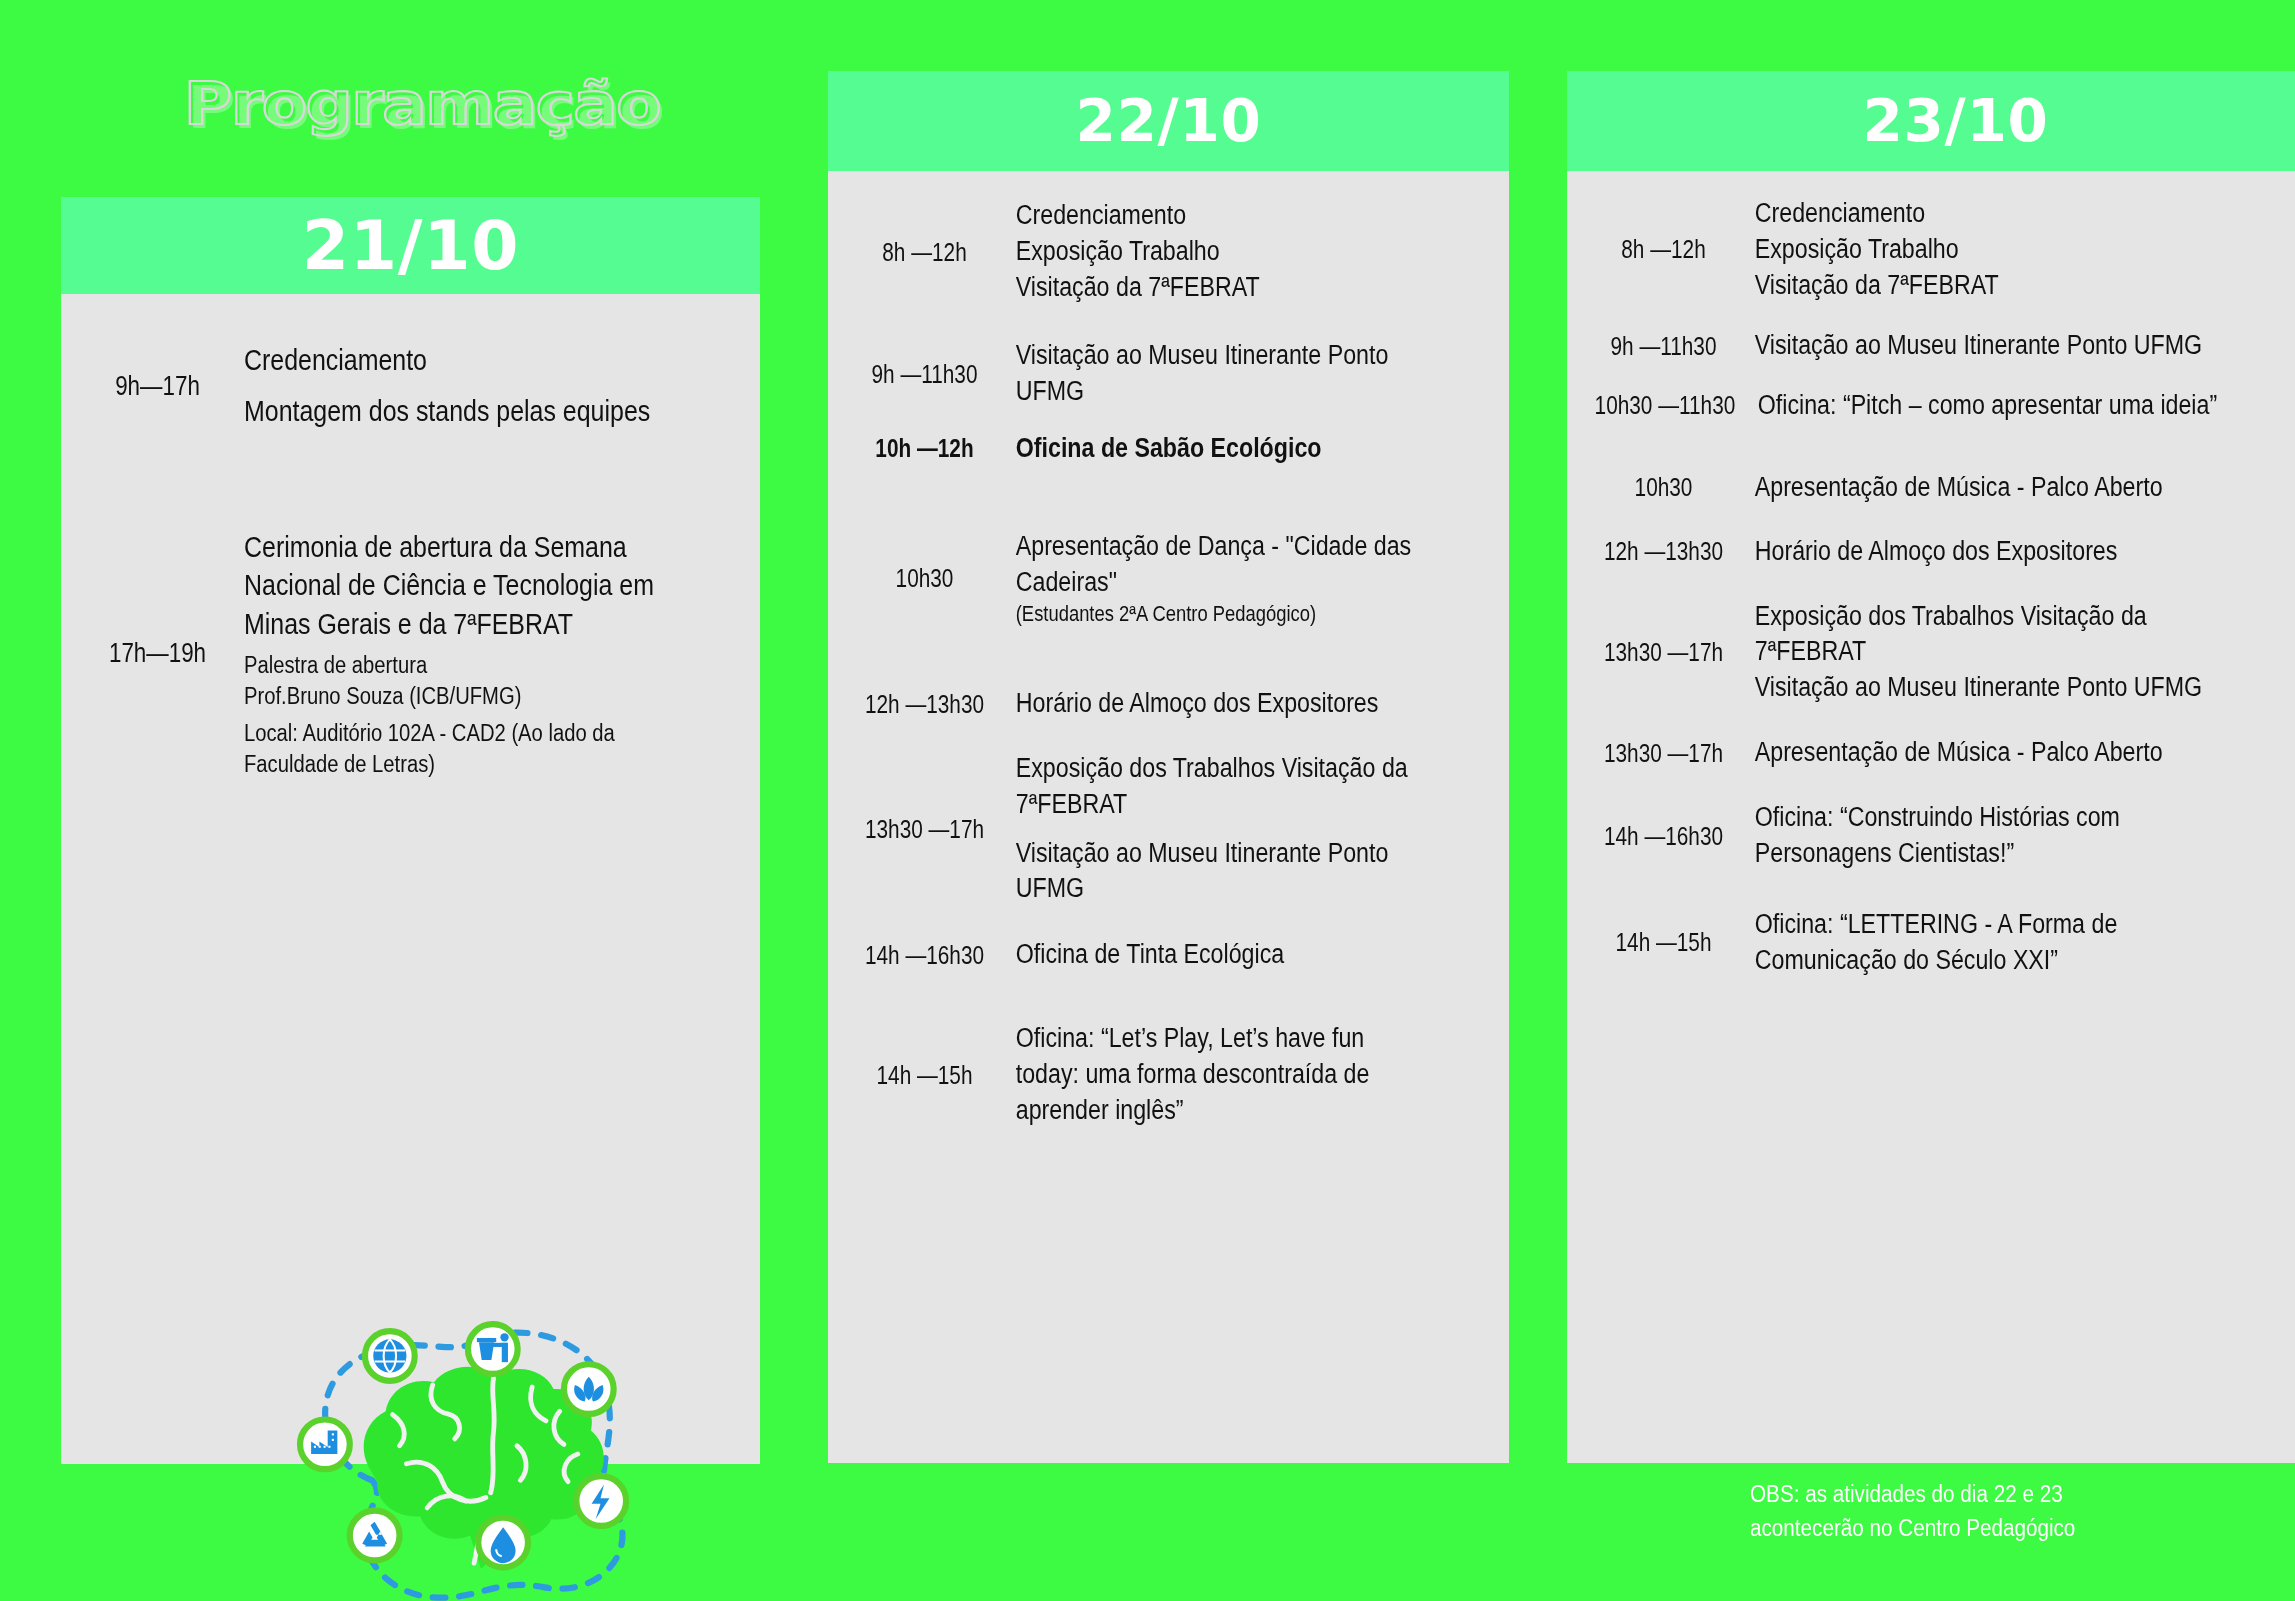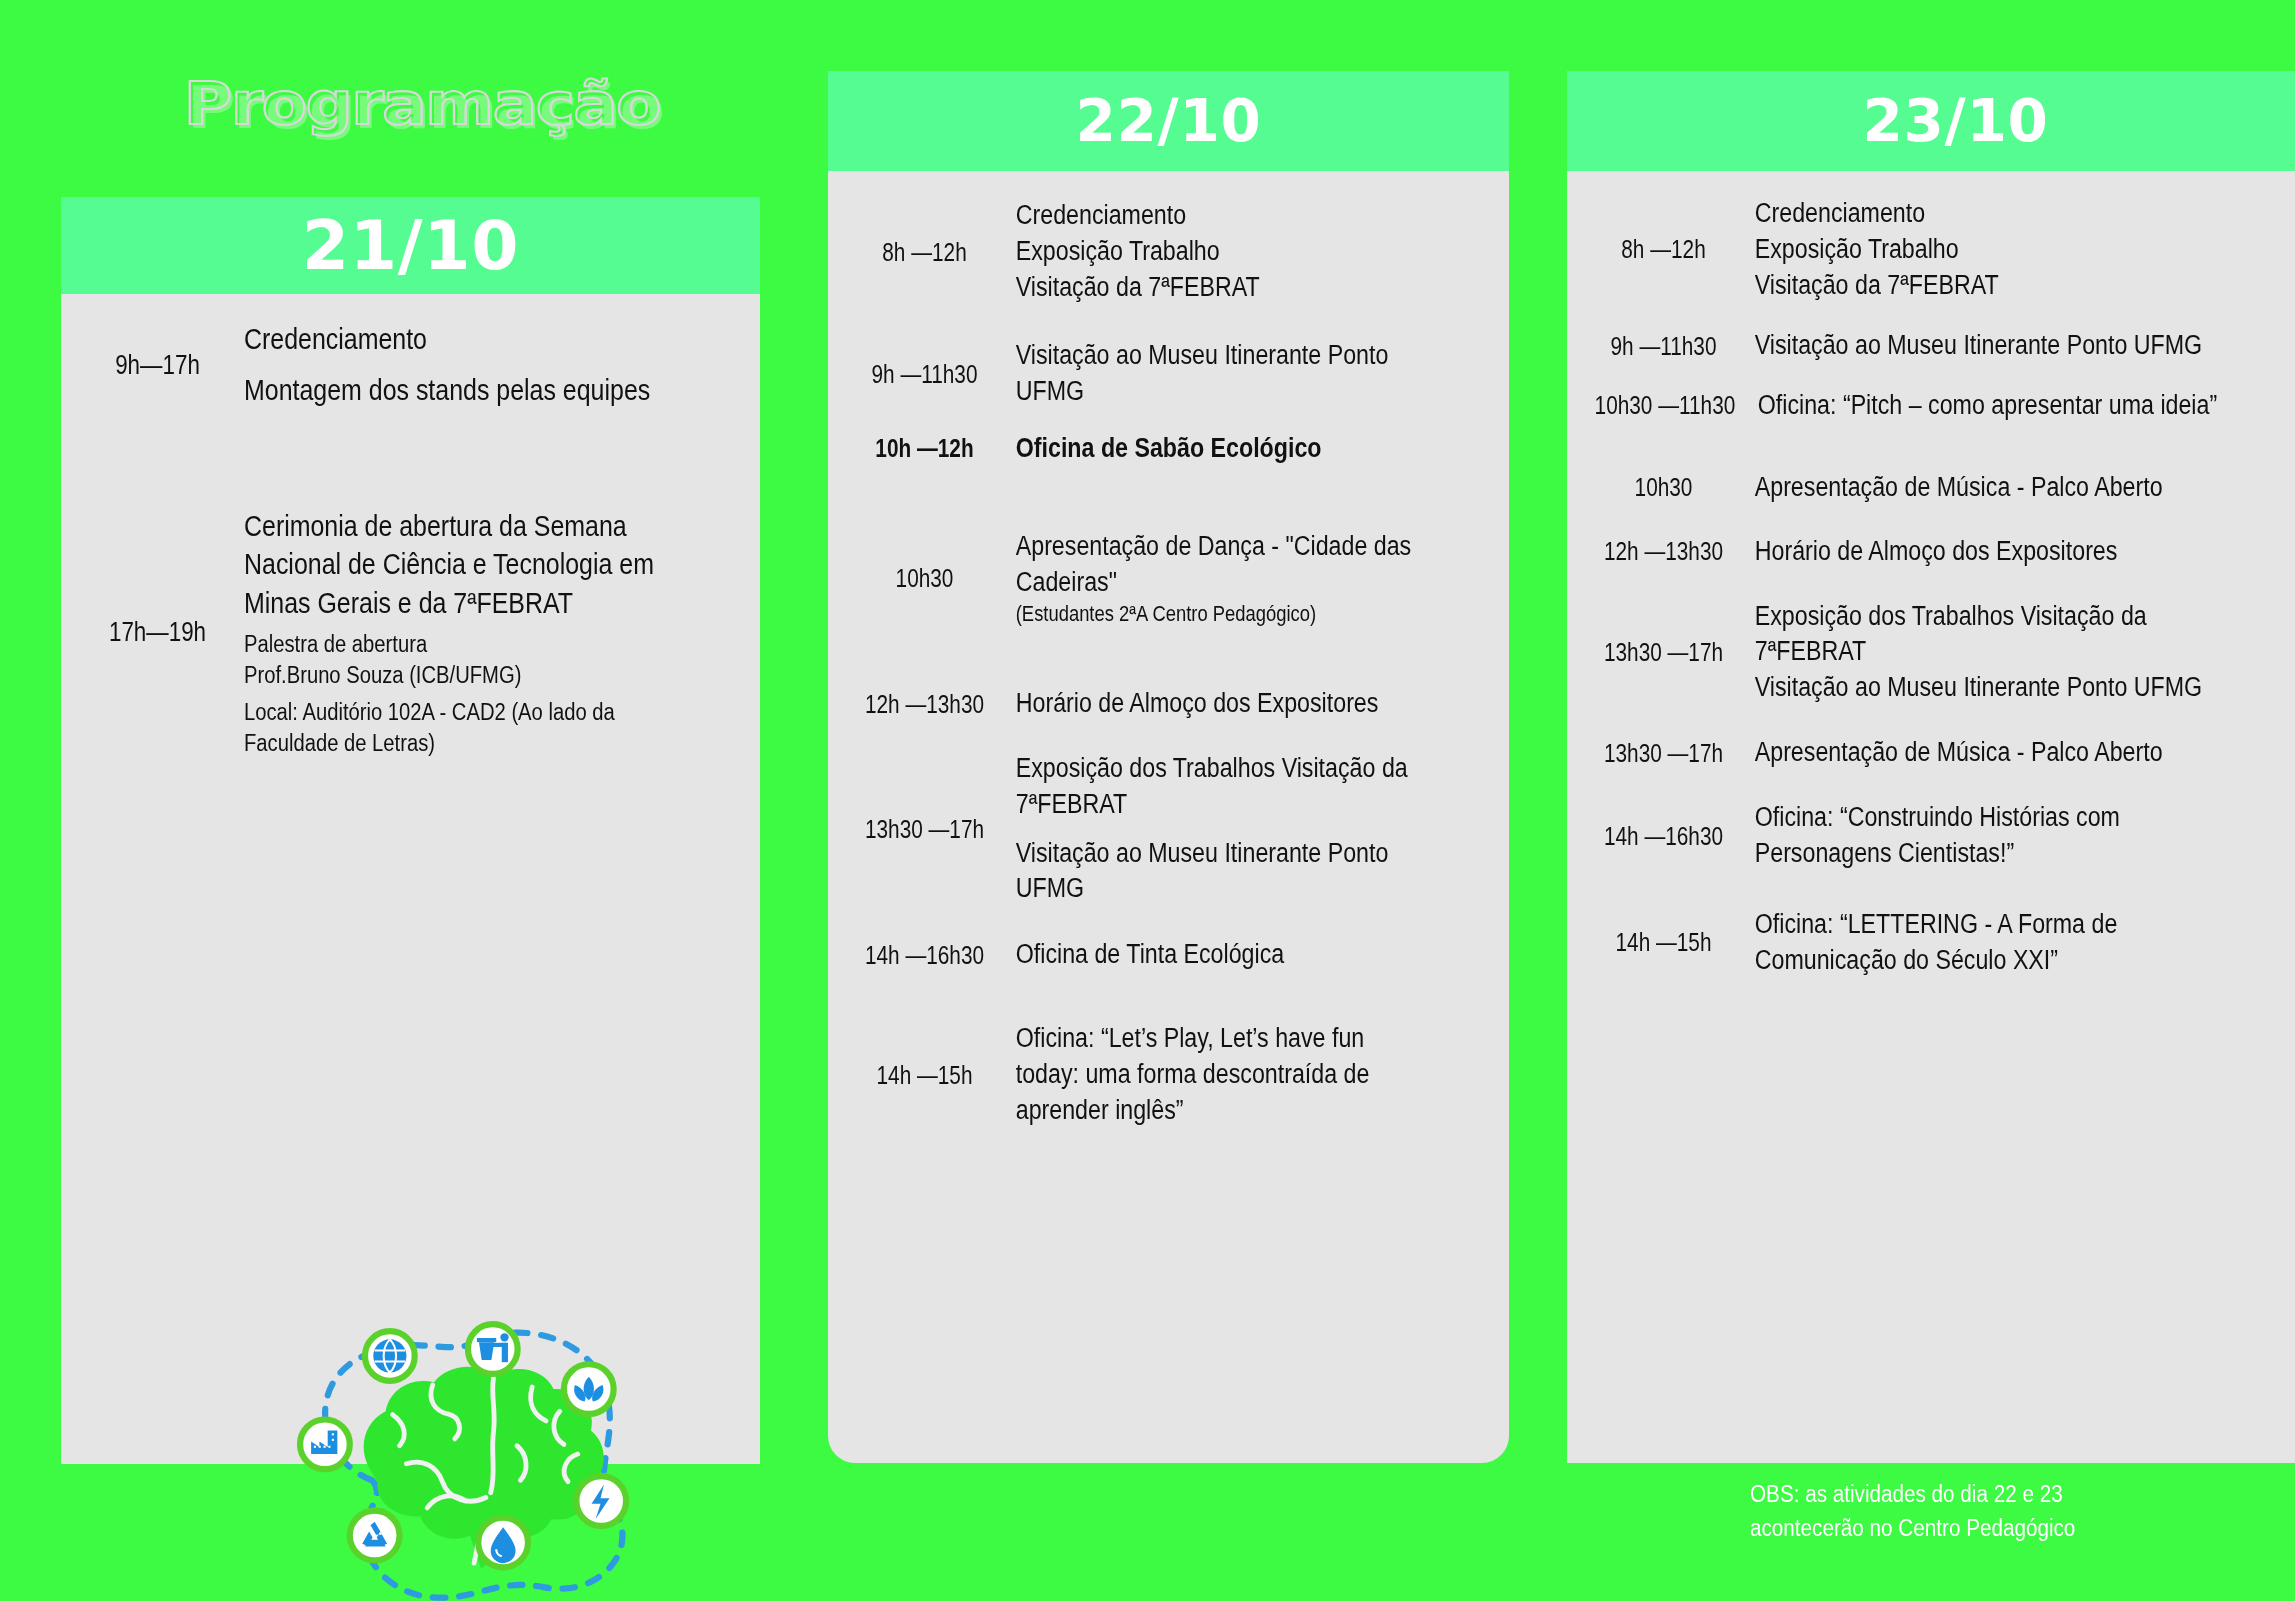--- a/index.html
+++ b/index.html
@@ -35,21 +35,21 @@
     white-space: nowrap;
   }
 
   
   .day-card {
     position: absolute;
     background: #E5E5E5;
   }
 
   .day-card.col1 { left: 61px;   top: 197px; width: 699px; height: 1267px; }
-  .day-card.col2 { left: 828px; top: 71px; width: 681px;  height: 1392px; border-radius: 27px; }
+  .day-card.col2 { left: 828px; top: 71px; width: 681px;  height: 1392px; }
   .day-card.col3 { left: 1567px; top: 71px; width: 777px;  height: 1392px; }
 
   .day-header {
     background: #55FC92;
     color: #FFFFFF;
     text-align: center;
     font-family: "DejaVu Sans", sans-serif;
     font-weight: bold;
     letter-spacing: 0.7px;
   }
@@ -142,21 +142,21 @@
 </style>
 </head>
 <body>
 
 <div id="poster-title">Programação</div>
 
 <div class="day-card col1">
   <div class="day-header">21/10</div>
   <div class="day-body">
 
-    <div class="sched-row" style="margin-top:11px;">
+    <div class="sched-row" style="margin-top:32px;">
       <div class="sched-time">9h—17h</div>
       <div class="sched-desc">
         <span>Credenciamento</span>
         <span class="gap"></span>
         <span>Montagem dos stands pelas equipes</span>
       </div>
     </div>
 
     <div class="sched-row" style="margin-top:97px;">
       <div class="sched-time">17h—19h</div>

